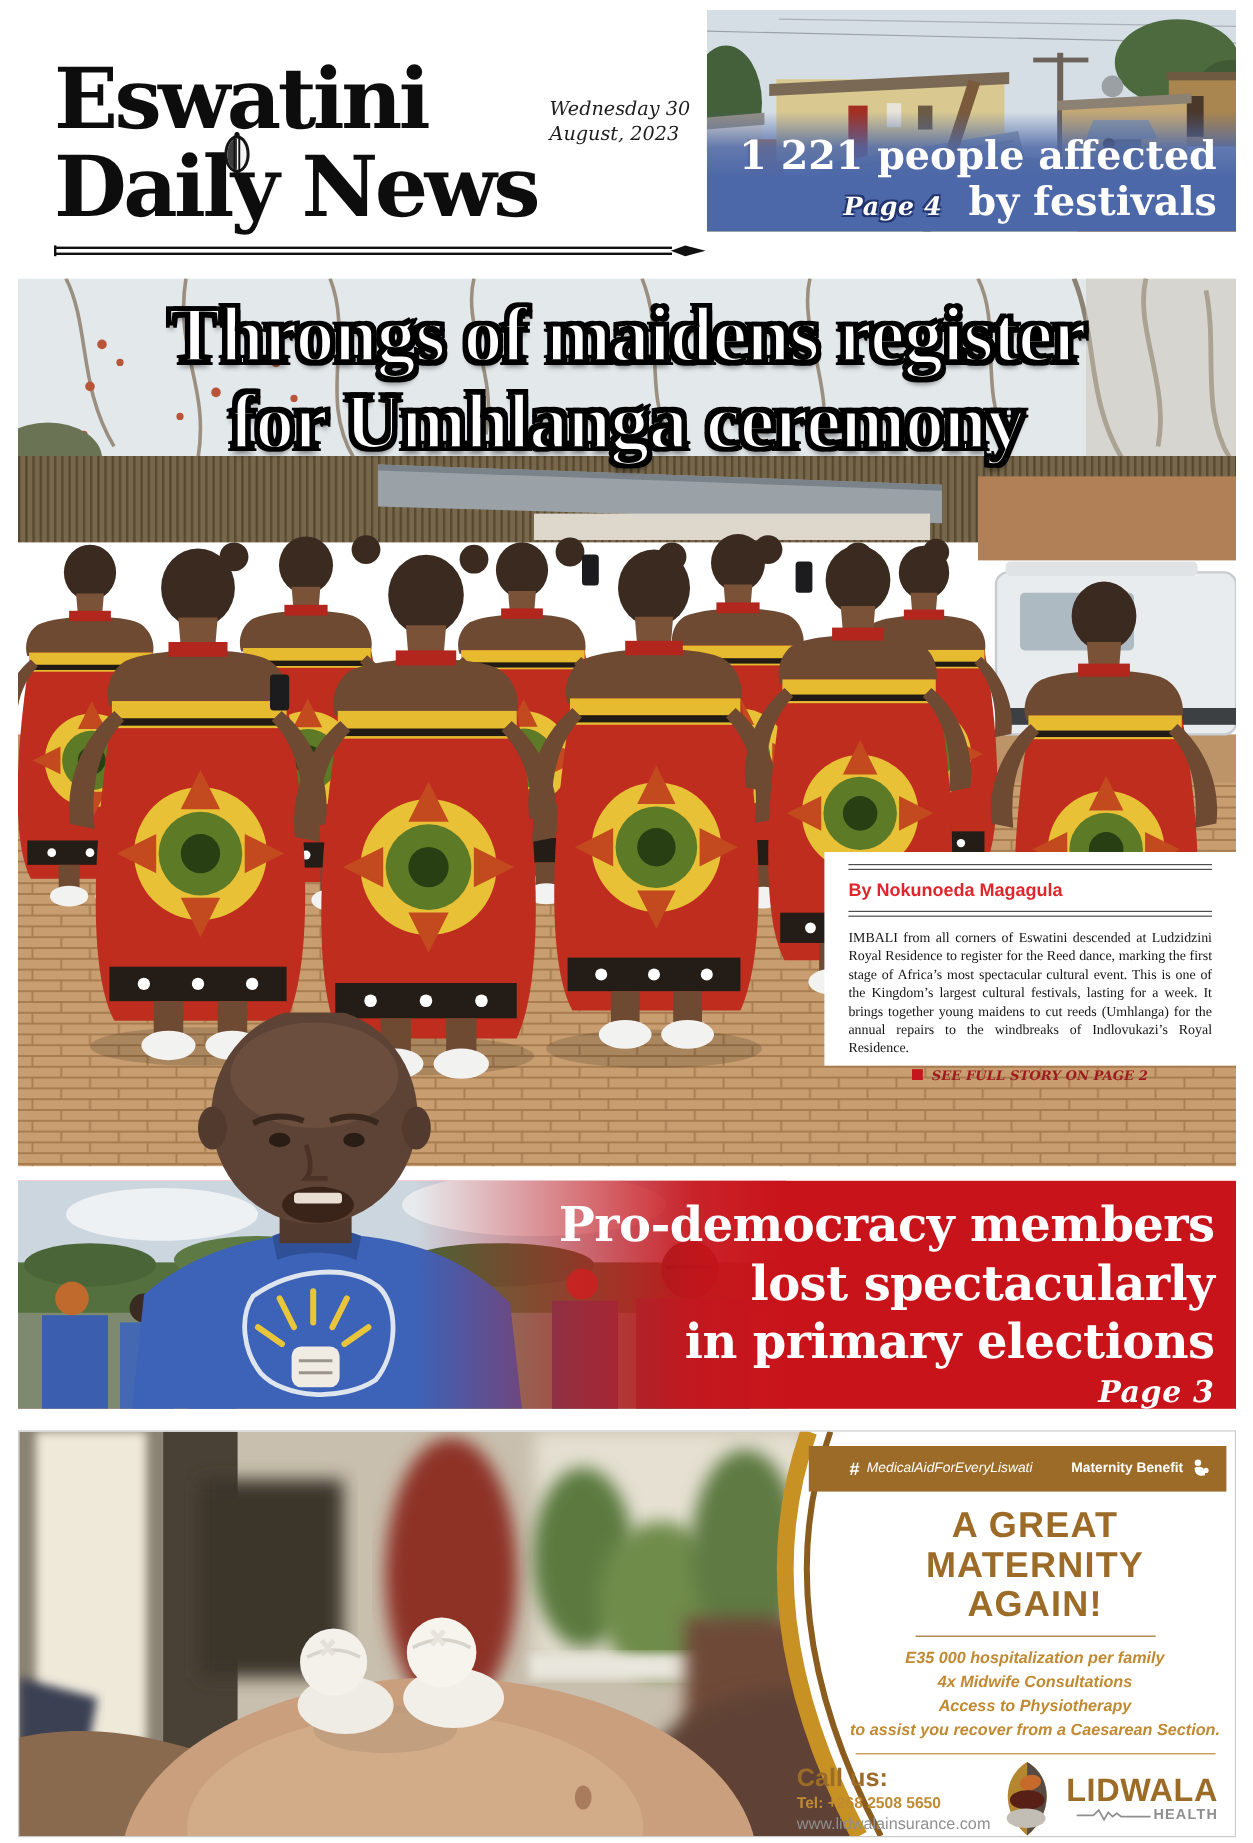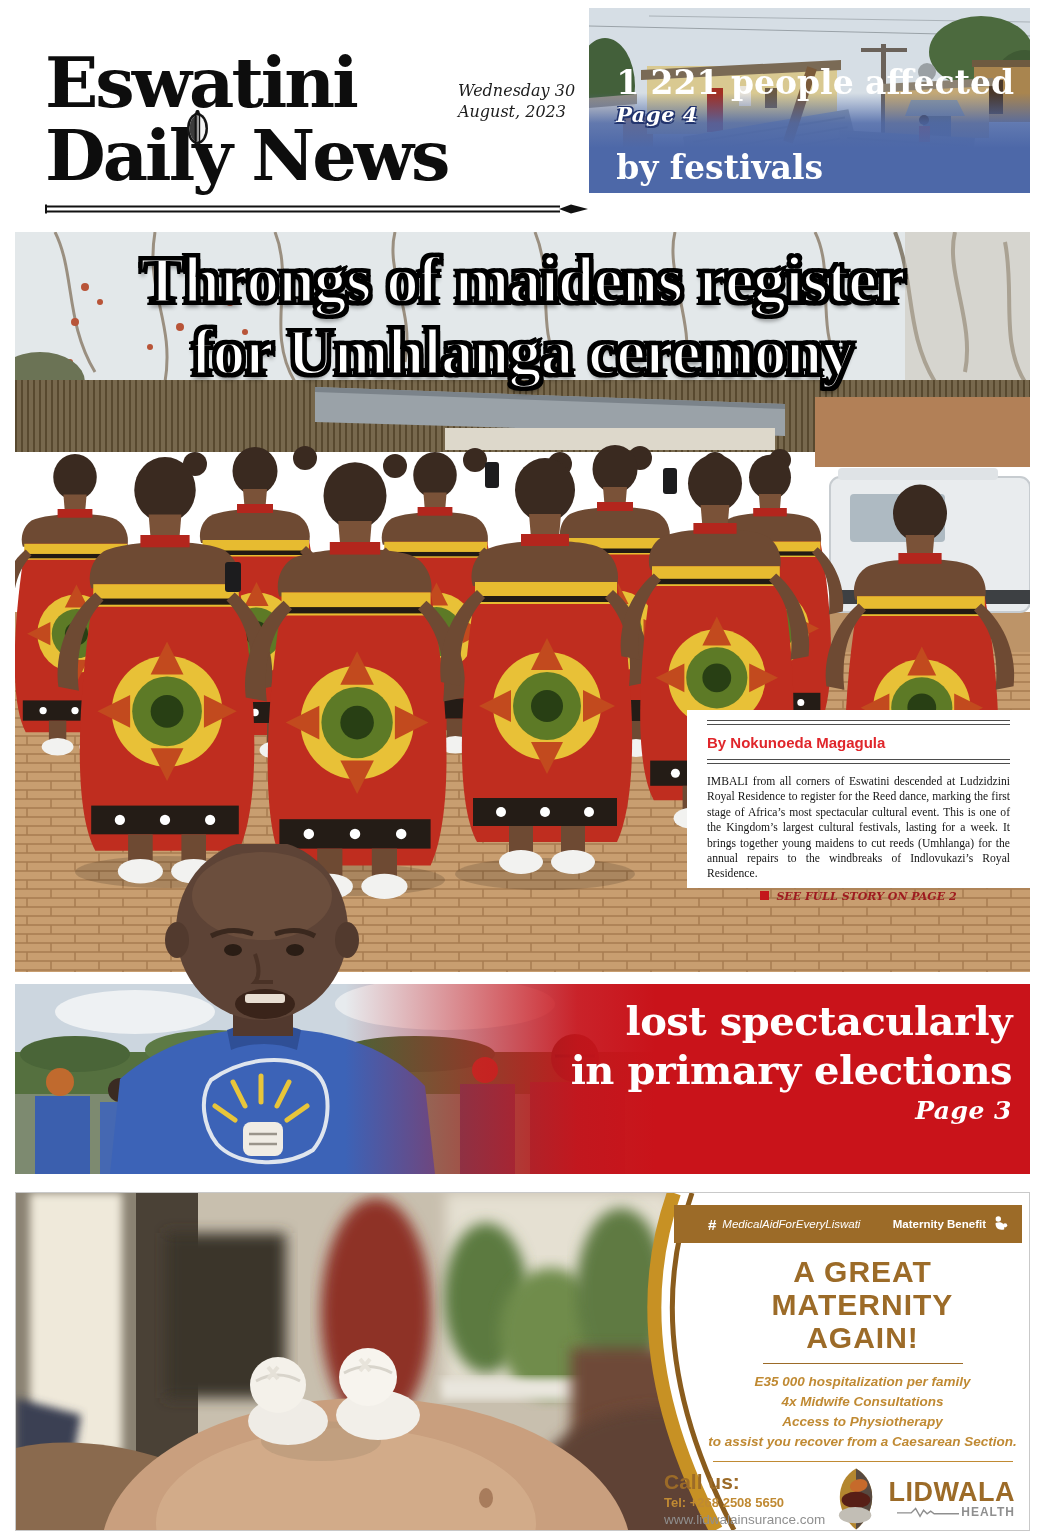--- a/index.html
+++ b/index.html
@@ -19,21 +19,21 @@
   .spear-rule{position:absolute;left:30px;top:155px;}
 
   
   .teaser{position:absolute;left:589px;top:8px;width:441px;height:185px;overflow:hidden;}
   .teaser svg.photo{position:absolute;left:0;top:0;}
   .teaser-band{position:absolute;left:0;bottom:0;width:100%;height:100px;
       background:linear-gradient(to bottom, rgba(77,104,168,0) 0%, rgba(77,104,168,.85) 30%, #4d68a8 55%);}
   .teaser-text{position:absolute;right:16px;bottom:6px;text-align:right;color:#fff;
       font-family:"DejaVu Serif",serif;font-weight:bold;}
   .teaser-l1{font-size:33px;line-height:38px;}
-  .teaser-row2{display:flex;align-items:baseline;justify-content:flex-end;gap:22px;flex-direction:column;}
+  .teaser-row2{display:flex;align-items:baseline;justify-content:flex-end;gap:22px;}
   .teaser-page{font-size:21px;font-style:italic;letter-spacing:.5px;
       text-shadow:1.5px 1.5px 0 #22346e,-1.5px 1.5px 0 #22346e,1.5px -1.5px 0 #22346e,-1.5px -1.5px 0 #22346e;}
   .teaser-l2{font-size:33px;line-height:38px;}
 
   
   .lead{position:absolute;left:15px;top:232px;width:1015px;height:740px;overflow:visible;}
   .lead-photo{position:absolute;left:0;top:0;}
   .lead-headline{position:absolute;left:0;top:12px;width:100%;text-align:center;
       font-family:"Liberation Serif",serif;font-weight:bold;color:#fff;
       font-size:66px;line-height:72px;letter-spacing:-1px;
@@ -348,20 +348,21 @@
           <line x1="230" y1="262" x2="218" y2="238"></line>
           <line x1="272" y1="276" x2="292" y2="262"></line>
           <line x1="220" y1="276" x2="200" y2="262"></line>
         </g>
         <rect x="228" y="278" width="40" height="34" rx="8" fill="#f0ece4"></rect>
         <path d="M234,290 H262 M234,300 H262" stroke="#9a948a" stroke-width="2.5"></path>
       </g>
       <rect x="330" y="140" width="310" height="190" fill="url(#redfade)"></rect>
     </svg>
     <div class="banner-text">
+      <div>Pro-democracy members</div>
       <div>lost spectacularly</div>
       <div>in primary elections</div>
       <div class="banner-page">Page 3</div>
     </div>
   </section>
 
   <section class="advert">
     <svg class="ad-photo" width="1013" height="337" viewBox="0 0 1013 337">
       <defs>
         <filter id="blur7">

